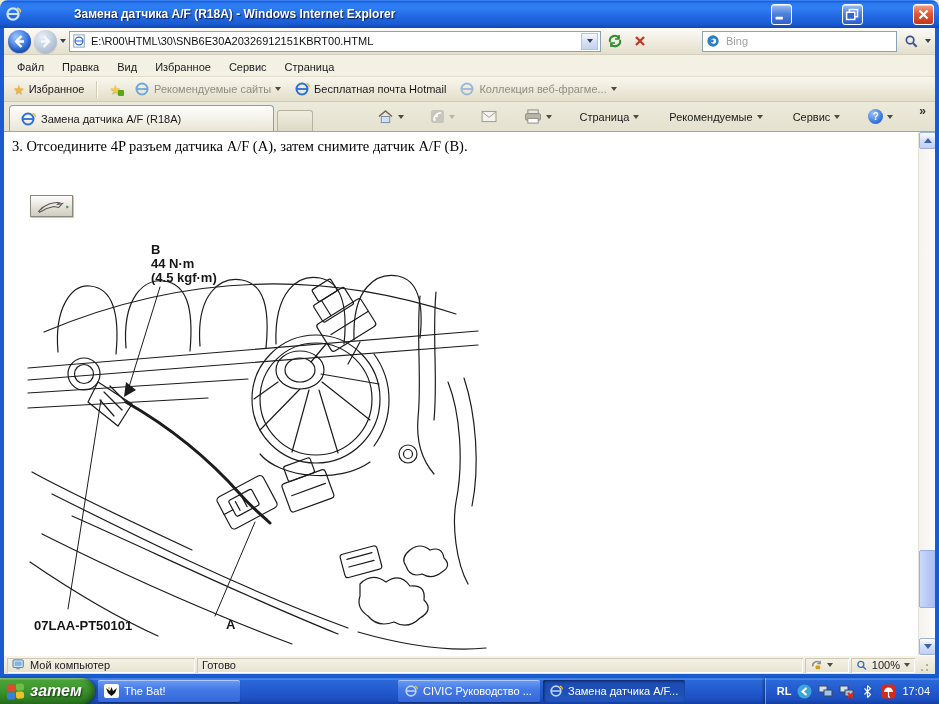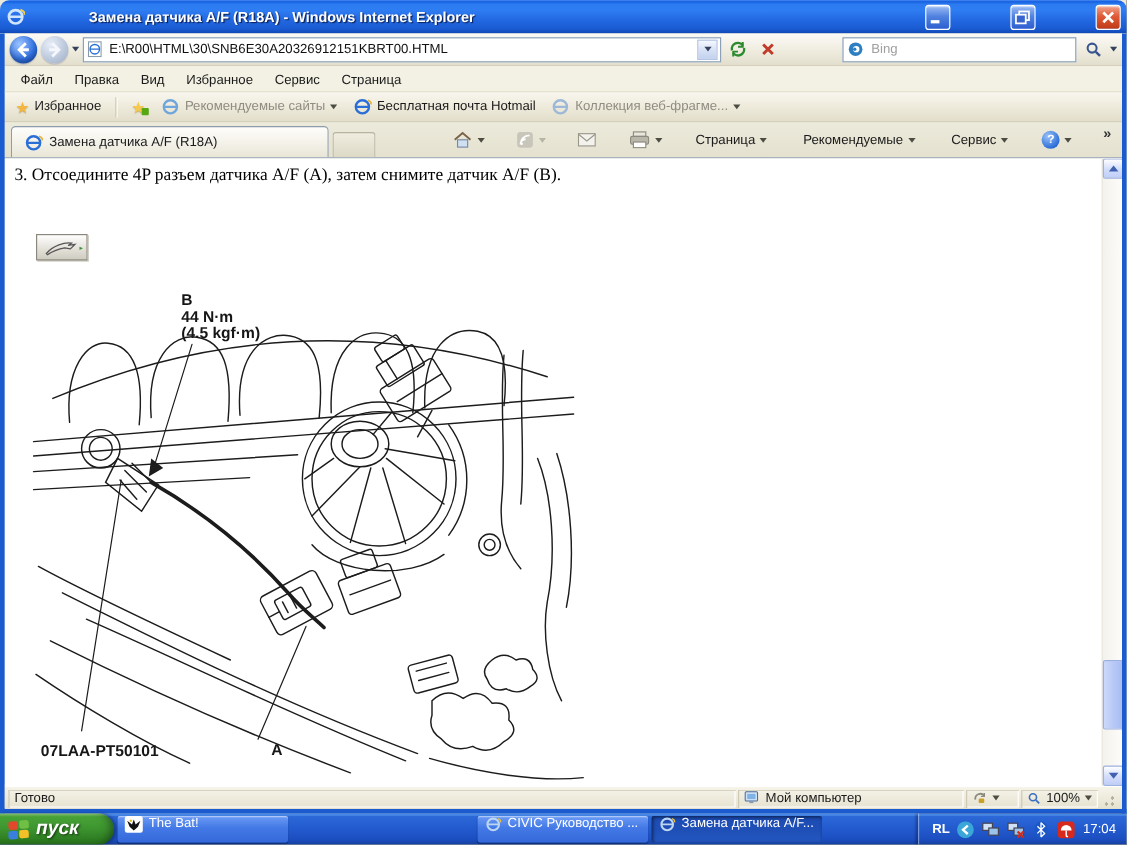--- a/index.html
+++ b/index.html
@@ -98,21 +98,21 @@
   .taskbar{position:absolute;left:0;top:678px;width:939px;height:26px;
     background:linear-gradient(180deg,#2b66d9 0%,#5195ea 4%,#2c68d8 9%,#2158cc 55%,#1c4ec0 82%,#143f9f 100%);}
   .start-btn{position:absolute;left:0;top:0;height:26px;width:95px;border-radius:0 13px 13px 0;
     background:linear-gradient(180deg,#8cc67a 0%,#48a337 10%,#3e9630 45%,#2f7f23 80%,#266d1b 100%);
     box-shadow:inset -7px 0 9px -6px rgba(0,0,0,.55), 2px 0 3px rgba(0,0,0,.35);
     display:flex;align-items:center;gap:6px;padding:0 14px 0 7px;color:#fff;font-weight:bold;font-style:italic;font-size:16px;
     text-shadow:1px 1px 2px rgba(0,0,0,.6);}
   .winflag{width:17px;height:15px;display:grid;grid-template-columns:8px 8px;grid-template-rows:7px 7px;gap:1px;transform:skewY(-6deg);}
   .winflag i{border-radius:1px 3px 1px 3px;}
   .task{position:absolute;top:2px;height:22px;width:142px;border-radius:2px;color:#fff;font-size:11px;
-    display:flex;gap:5px;padding:0 6px;white-space:nowrap;overflow:hidden;
+    display:flex;align-items:center;gap:5px;padding:0 6px;white-space:nowrap;overflow:hidden;
     background:linear-gradient(180deg,#6d9cf5 0%,#4379e6 45%,#3568da 100%);
     box-shadow:inset 0 1px 0 rgba(255,255,255,.45), 0 1px 1px rgba(0,0,0,.3);}
   .task.active{background:linear-gradient(180deg,#1c4cb4 0%,#1e4fb6 50%,#2457c2 100%);
     box-shadow:inset 1px 1px 3px rgba(0,0,10,.6);}
   .task .tlabel{overflow:hidden;text-overflow:ellipsis;}
   .ticon{width:15px;height:14px;flex:0 0 auto;position:relative;}
   .ticon.bat{background:#fdfdfd;border-radius:2px;}
   .ticon.excel{background:linear-gradient(135deg,#3b8a42,#1e5f27);border-radius:2px;}
   .ticon.excel::before,.ticon.excel::after{content:"";position:absolute;left:7px;top:2px;width:2px;height:10px;background:#fff;}
   .ticon.excel::before{transform:rotate(38deg);}
@@ -410,30 +410,30 @@
             <span class="tri-up"></span>
           </div>
         <div class="sb-thumb" style="top:418px;height:58px"></div>
         <div class="sb-btn" style="bottom:0">
             <span class="tri-dn"></span>
           </div>
       </div>
     </div>
 
     <div class="statusbar">
-      <div class="pane" style="flex:1">
-        <span>Готово</span>
-      </div>
       <div class="pane" style="width:188px">
         <svg width="14" height="12" viewBox="0 0 16 14">
           <rect x="1" y="1" width="12" height="9" rx="1" fill="#cfe2f5" stroke="#4a6a9a"></rect>
           <rect x="3" y="3" width="8" height="5" fill="#7fb2e5"></rect>
           <rect x="5" y="10" width="4" height="2" fill="#8a98b0"></rect>
         </svg>
         <span>Мой компьютер</span>
+      </div>
+      <div class="pane" style="flex:1">
+        <span>Готово</span>
       </div>
       <div class="pane" style="width:44px">
         <svg width="13" height="13" viewBox="0 0 14 14">
           <path d="M3 8 A4.5 4.5 0 0 1 11 4.5" fill="none" stroke="#8c8a7e" stroke-width="1.6"></path>
           <path d="M11 2 v3 h-3" fill="none" stroke="#8c8a7e" stroke-width="1.3"></path>
           <rect x="6" y="7" width="5" height="4" rx="1" fill="#c8a02a"></rect>
         </svg>
         <span class="dd"></span>
       </div>
       <div class="pane" style="width:64px">
@@ -449,21 +449,21 @@
   </div>
 
   <div class="taskbar">
     <div class="start-btn">
       <span class="winflag">
         <i style="background:#e2482c"></i>
           <i style="background:#6fbf45"></i>
           <i style="background:#3a7ede"></i>
           <i style="background:#f2c029"></i>
       </span>
-      <span>пуск</span>
+      <span>затем</span>
     </div>
 
     <div class="task" style="left:98px">
       <span class="ticon bat">
         <svg width="15" height="14" viewBox="0 0 15 14">
             <path d="M2 4 L6 7 L7.5 3 L9 7 L13 4 L11 9 L7.5 12 L4 9 Z" fill="#111"></path>
             <circle cx="5" cy="4" r="1" fill="#e8c32a"></circle>
           </svg>
       </span>
       <span class="tlabel">The Bat!</span>

